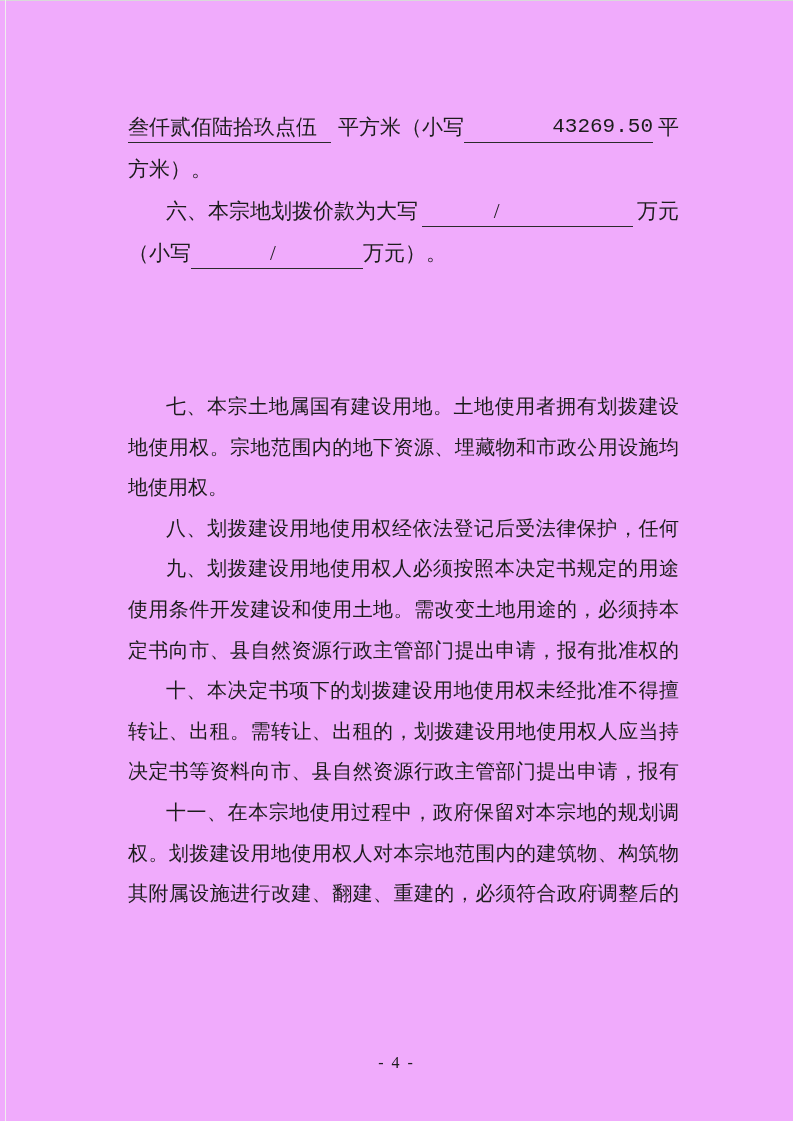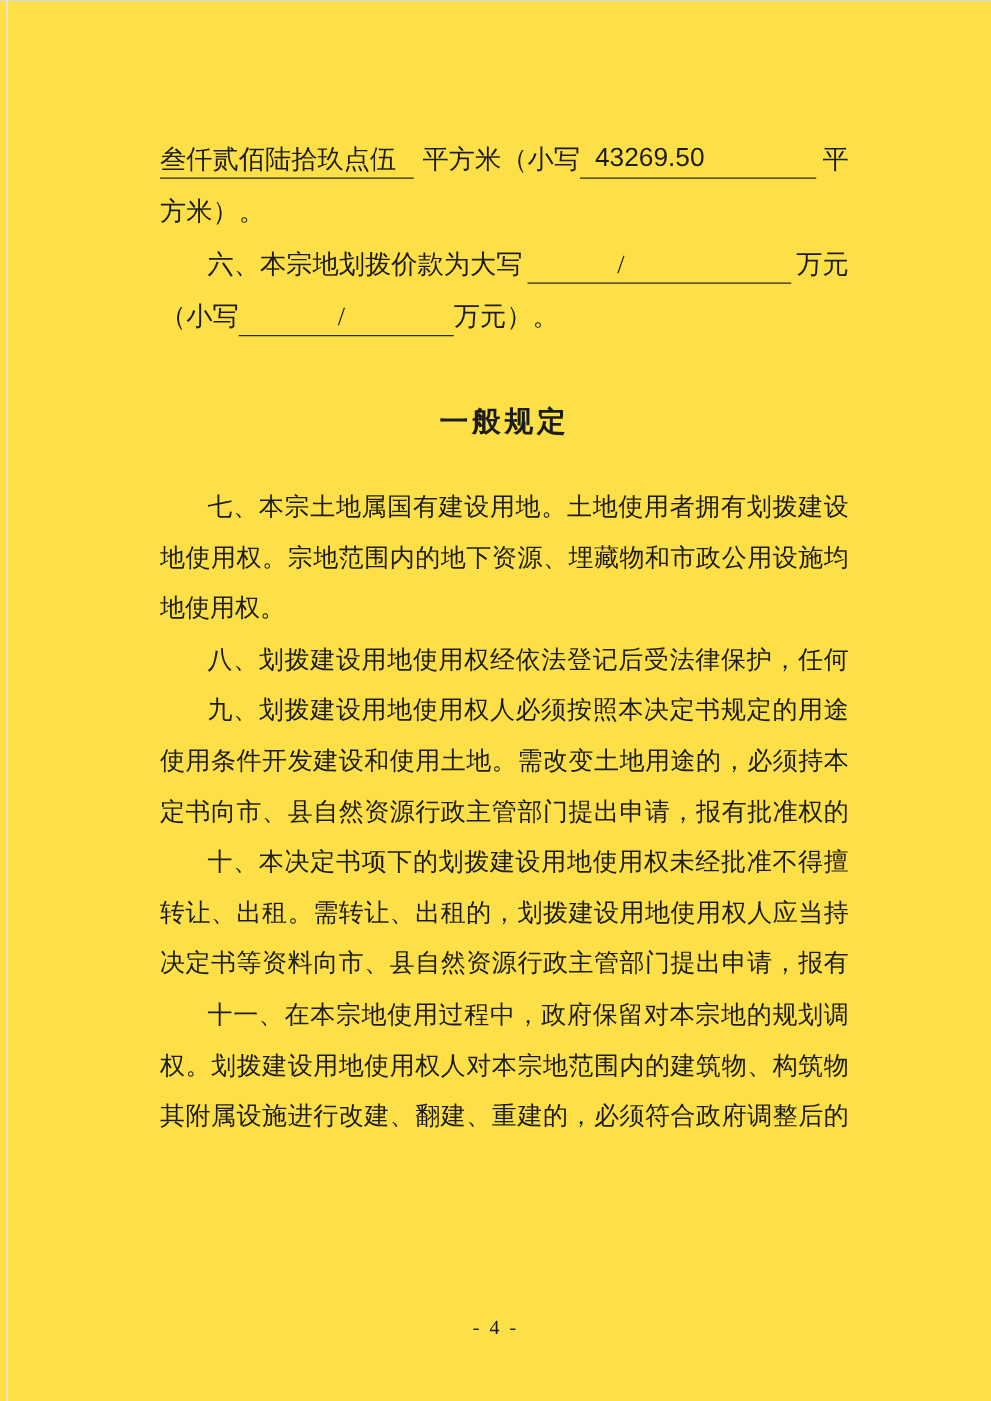--- a/index.html
+++ b/index.html
@@ -1,19 +1,19 @@
 <!DOCTYPE html>
 <html><head>
 <meta charset="utf-8">
 <style>
   html,body{margin:0;padding:0;background:#9a9a9a;}
   .page{
     position:relative;
     width:793px;height:1121px;
-    background:#fde047;
+    background:#f0abfc;
     overflow:hidden;
     font-family:"Liberation Serif","DejaVu Serif",serif;
     color:#1c1c1c;
   }
   .edge-top{position:absolute;top:0;left:0;right:0;height:1px;background:#d9d9d9;}
   .edge-left{position:absolute;top:0;left:5px;width:1px;height:100%;background:#f0eeee;}
 
   .content{position:absolute;left:128px;width:551px;}
 
   .top-section{top:106px;}
@@ -25,21 +25,21 @@
   .fline{display:flex;}
   .fline > span{display:block;}
 
   .blank{position:relative;}
   .blank::after{
     content:"";position:absolute;left:0;right:0;bottom:5px;
     border-bottom:1.2px solid #2a2a2a;
   }
   .blank-cn{padding-right:14px;margin-right:7px;}
   .blank-num{flex:1;padding-left:12px;margin-right:5px;
-    font-family:Liberation Sans, sans-serif;}
+    font-family:Liberation Mono, monospace;text-align:right;}
   .blank-slash{flex:1;margin:0 4px;}
   .slash-pos1{display:inline-block;padding-left:34%;}
   .slash-pos2{display:inline-block;padding-left:46%;}
   .blank-inline{display:inline-block;width:172px;height:100%;vertical-align:top;}
   .lead-indent{margin-left:38px;}
 
   .title-row{
     position:absolute;top:316px;left:128px;width:551px;
     height:42px;line-height:42px;
     text-align:center;font-size:23px;font-weight:bold;
@@ -78,21 +78,20 @@
     <div class="line fline">
       <span class="lead-indent">六、本宗地划拨价款为大写</span>
       <span class="blank blank-slash"><span class="slash-pos1">/</span></span>
       <span>万元</span>
     </div>
     <div class="line">
       <span>（小写</span><span class="blank blank-inline"><span class="slash-pos2">/</span></span><span>万元）。</span>
     </div>
   </div>
 
-  <div class="title-row">一般规定</div>
 
   <div class="content body-section">
     <div class="line just indent">七、本宗土地属国有建设用地。土地使用者拥有划拨建设用</div>
     <div class="line just">地使用权。宗地范围内的地下资源、埋藏物和市政公用设施均不</div>
     <div class="line">地使用权。</div>
 
     <div class="line just indent">八、划拨建设用地使用权经依法登记后受法律保护，任何单</div>
 
     <div class="line just indent">九、划拨建设用地使用权人必须按照本决定书规定的用途和</div>
     <div class="line just">使用条件开发建设和使用土地。需改变土地用途的，必须持本决</div>

